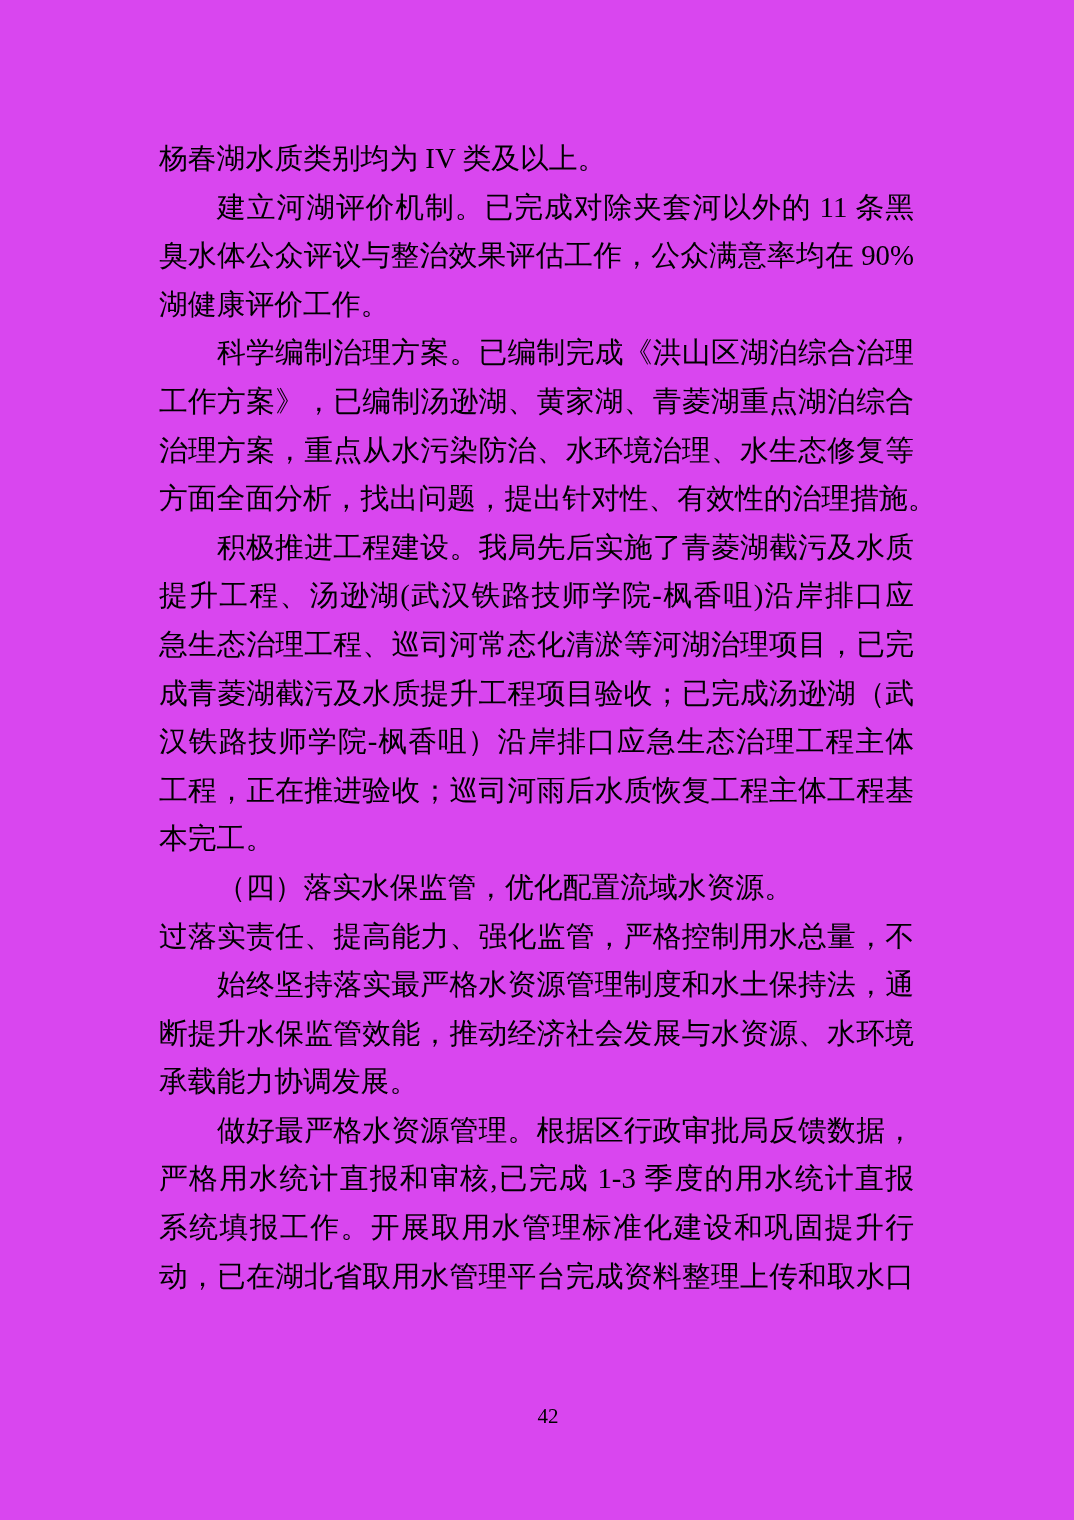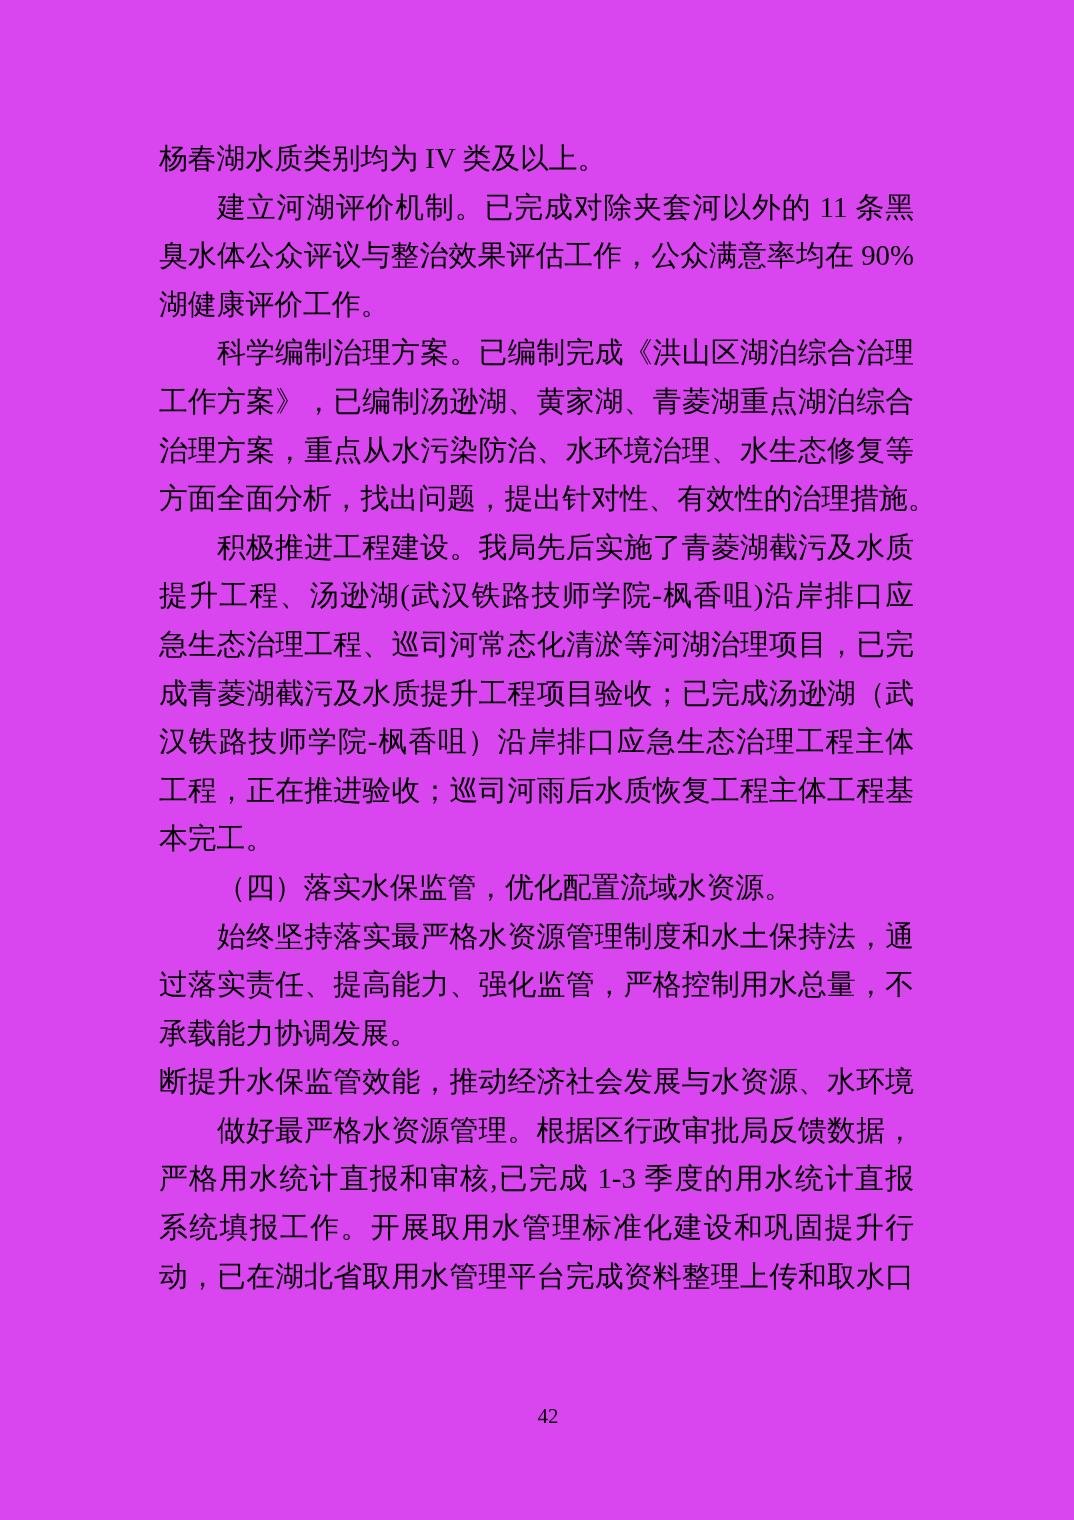--- a/index.html
+++ b/index.html
@@ -62,23 +62,23 @@
     <div class="line full">治理方案，重点从水污染防治、水环境治理、水生态修复等</div>
     <div class="line">方面全面分析，找出问题，提出针对性、有效性的治理措施。</div>
     <div class="line indent full">积极推进工程建设。我局先后实施了青菱湖截污及水质</div>
     <div class="line full">提升工程、汤逊湖(武汉铁路技师学院-枫香咀)沿岸排口应</div>
     <div class="line full">急生态治理工程、巡司河常态化清淤等河湖治理项目，已完</div>
     <div class="line full">成青菱湖截污及水质提升工程项目验收；已完成汤逊湖（武</div>
     <div class="line full">汉铁路技师学院-枫香咀）沿岸排口应急生态治理工程主体</div>
     <div class="line full">工程，正在推进验收；巡司河雨后水质恢复工程主体工程基</div>
     <div class="line">本完工。</div>
     <div class="line indent">（四）落实水保监管，优化配置流域水资源。</div>
+    <div class="line full">过落实责任、提高能力、强化监管，严格控制用水总量，不</div>
     <div class="line indent full">始终坚持落实最严格水资源管理制度和水土保持法，通</div>
-    <div class="line full">过落实责任、提高能力、强化监管，严格控制用水总量，不</div>
+    <div class="line full">断提升水保监管效能，推动经济社会发展与水资源、水环境</div>
     <div class="line">承载能力协调发展。</div>
-    <div class="line full">断提升水保监管效能，推动经济社会发展与水资源、水环境</div>
     <div class="line indent full">做好最严格水资源管理。根据区行政审批局反馈数据，</div>
     <div class="line full">严格用水统计直报和审核,已完成 1-3 季度的用水统计直报</div>
     <div class="line full">系统填报工作。开展取用水管理标准化建设和巩固提升行</div>
     <div class="line full">动，已在湖北省取用水管理平台完成资料整理上传和取水口</div>
   </div>
   <div class="footer">42</div>
 </div>
 
 </body></html>

